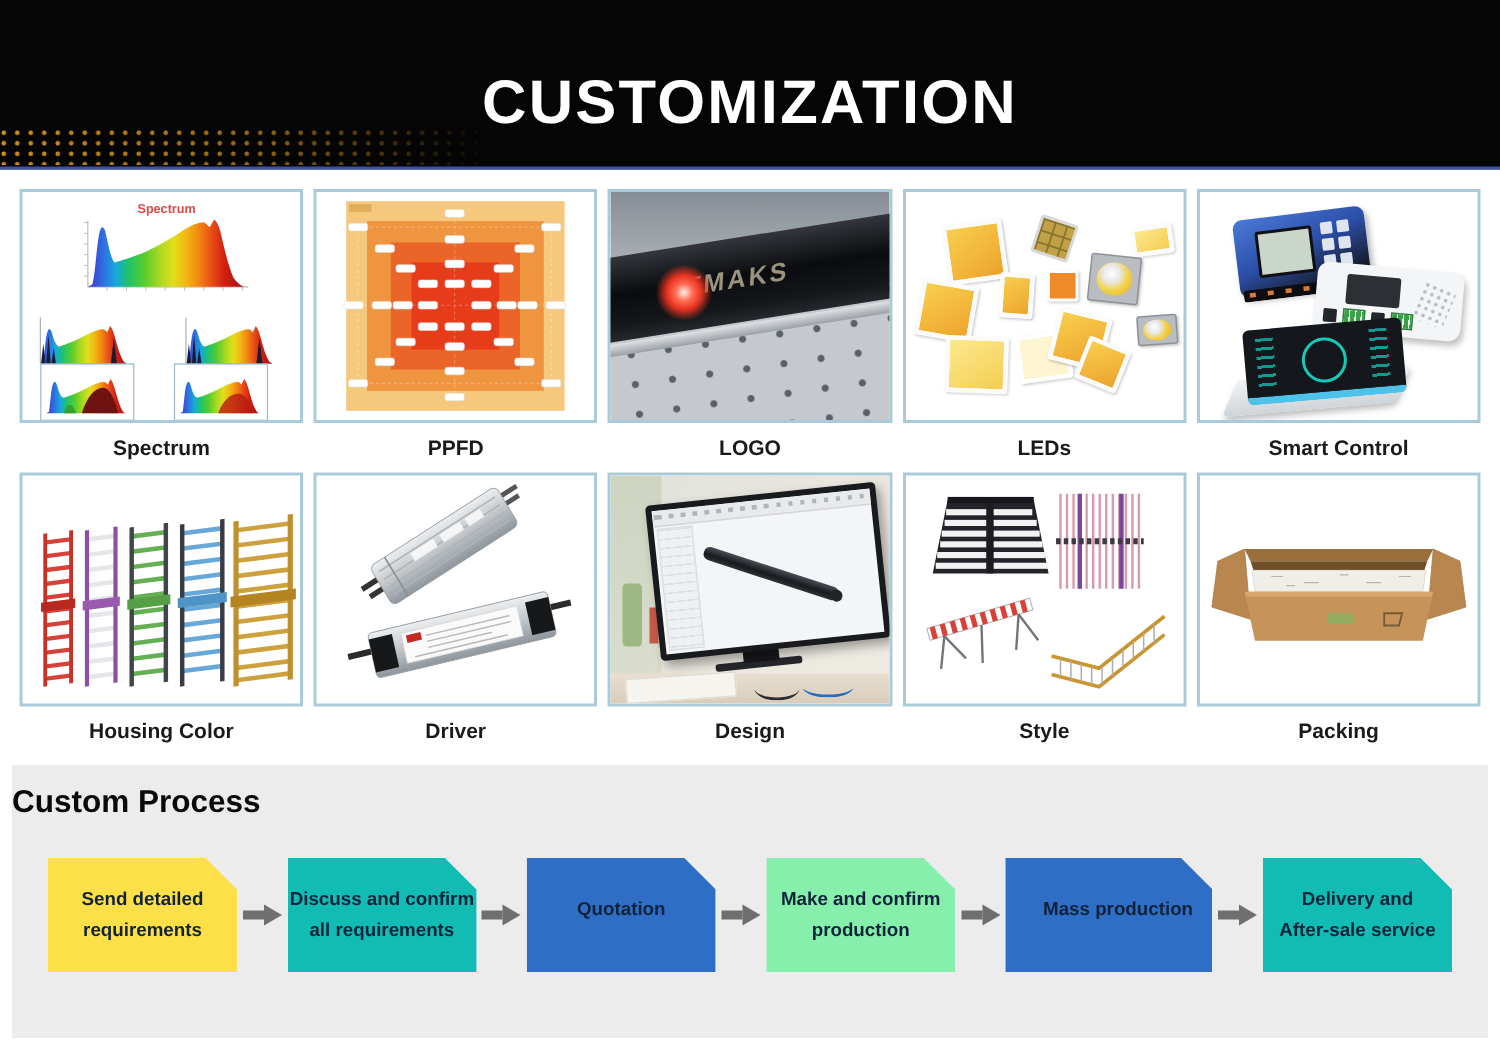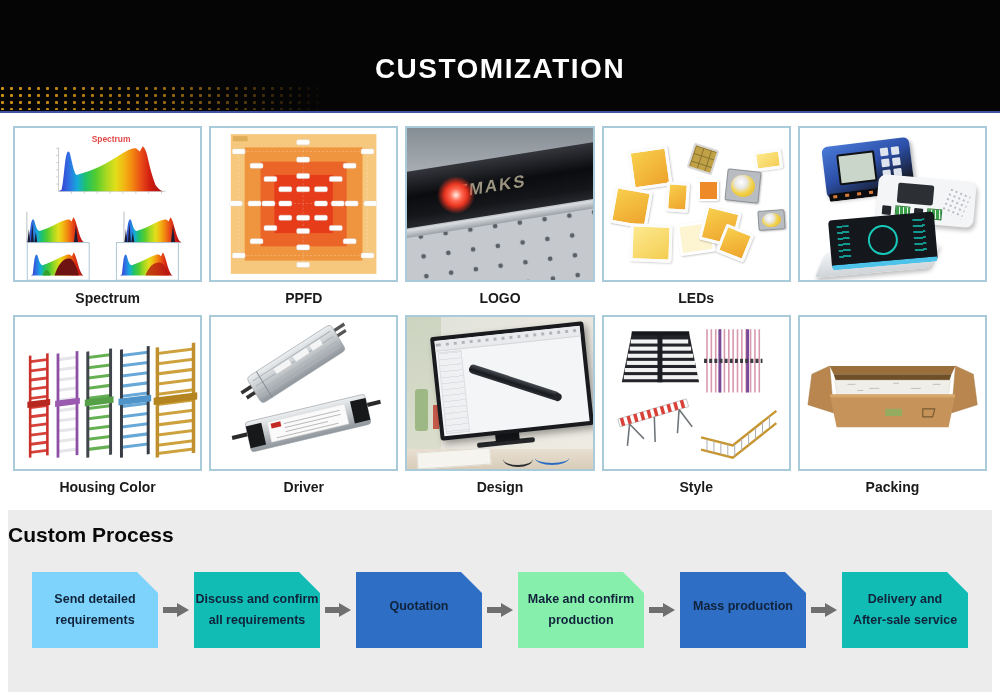--- a/index.html
+++ b/index.html
@@ -1,20 +1,20 @@
 <!DOCTYPE html>
 <html><head>
 <meta charset="utf-8">
 <style>
   html,body{margin:0;padding:0;background:#fff;}
   body{width:1000px;height:696px;overflow:hidden;font-family:"Liberation Sans",sans-serif;position:relative;}
 
   
   .banner{height:111px;background:#050505;position:relative;display:flex;align-items:center;justify-content:center;border-bottom:2px solid #3f51a3;}
-  .banner-title{color:#fff;font-size:28px;font-weight:bold;letter-spacing:1.5px;margin-top:26px;}
+  .banner-title{color:#fff;font-size:41px;font-weight:bold;letter-spacing:1.5px;margin-top:26px;}
   .banner-dots{position:absolute;left:0;bottom:1px;width:345px;height:24px;
     background-image:radial-gradient(circle at 2.5px 2.5px,#cf9016 1.3px,rgba(0,0,0,0) 1.8px);
     background-size:9px 7px;
     -webkit-mask-image:linear-gradient(90deg,#000 0%,rgba(0,0,0,.7) 50%,transparent 95%);
     mask-image:linear-gradient(90deg,#000 0%,rgba(0,0,0,.7) 50%,transparent 95%);}
 
   
   .cards-section{padding:13px 13px 0;}
   .cards-row{display:flex;gap:7px;}
   .card{flex:1;min-width:0;}
@@ -294,20 +294,21 @@
           <div class="sc2-speaker"></div>
         </div>
         <div class="sc-dev3">
           <div class="sc3-base"></div>
           <div class="sc3-screen">
             <div class="sc3-ticks-l"></div>
               <div class="sc3-ticks-r"></div>
           </div>
         </div>
       </div>
+      <div class="card-label">Smart Control</div>
     </div>
   </div>
 
   <div class="cards-row" style="margin-top:0;align-items:flex-end;">
 
     <div class="card">
       <div class="card-frame">
         <svg viewBox="0 0 187 149" preserveAspectRatio="none">
           <g transform="translate(14,38) skewY(-7)">
             <path stroke="#d6423a" stroke-width="2.8" d="M2,6h16M2,15h16M2,24h16M2,33h16M2,42h16M2,51h16M2,60h16M2,69h16M2,78h16M2,87h16M2,95h16"></path>
@@ -510,21 +511,21 @@
       </div>
       <div class="card-label">Packing</div>
     </div>
   </div>
 </div>
 
 <div class="process-panel">
   <div class="process-title">Custom Process</div>
   <div class="process-flow">
 
-    <div class="step" style="background: #7dd3fc;">
+    <div class="step" style="background: #fde047;">
       <span>Send detailed</span>
       <span>requirements</span>
     </div>
     <div class="flow-arrow"></div>
 
     <div class="step" style="background: rgb(16, 188, 179);">
       <span>Discuss and confirm</span>
       <span>all requirements</span>
     </div>
     <div class="flow-arrow"></div>
@@ -534,21 +535,21 @@
       <span></span>
     </div>
     <div class="flow-arrow"></div>
 
     <div class="step" style="background: #86efac;">
       <span>Make and confirm</span>
       <span>production</span>
     </div>
     <div class="flow-arrow"></div>
 
-    <div class="step" style="background: rgb(46, 110, 197);">
+    <div class="step" style="background: rgb(46, 110, 197); padding-left: 12px;">
       <span>Mass production</span>
       <span></span>
     </div>
     <div class="flow-arrow"></div>
 
     <div class="step" style="background: rgb(16, 188, 179);">
       <span>Delivery and</span>
       <span>After-sale service</span>
     </div>
   </div>

